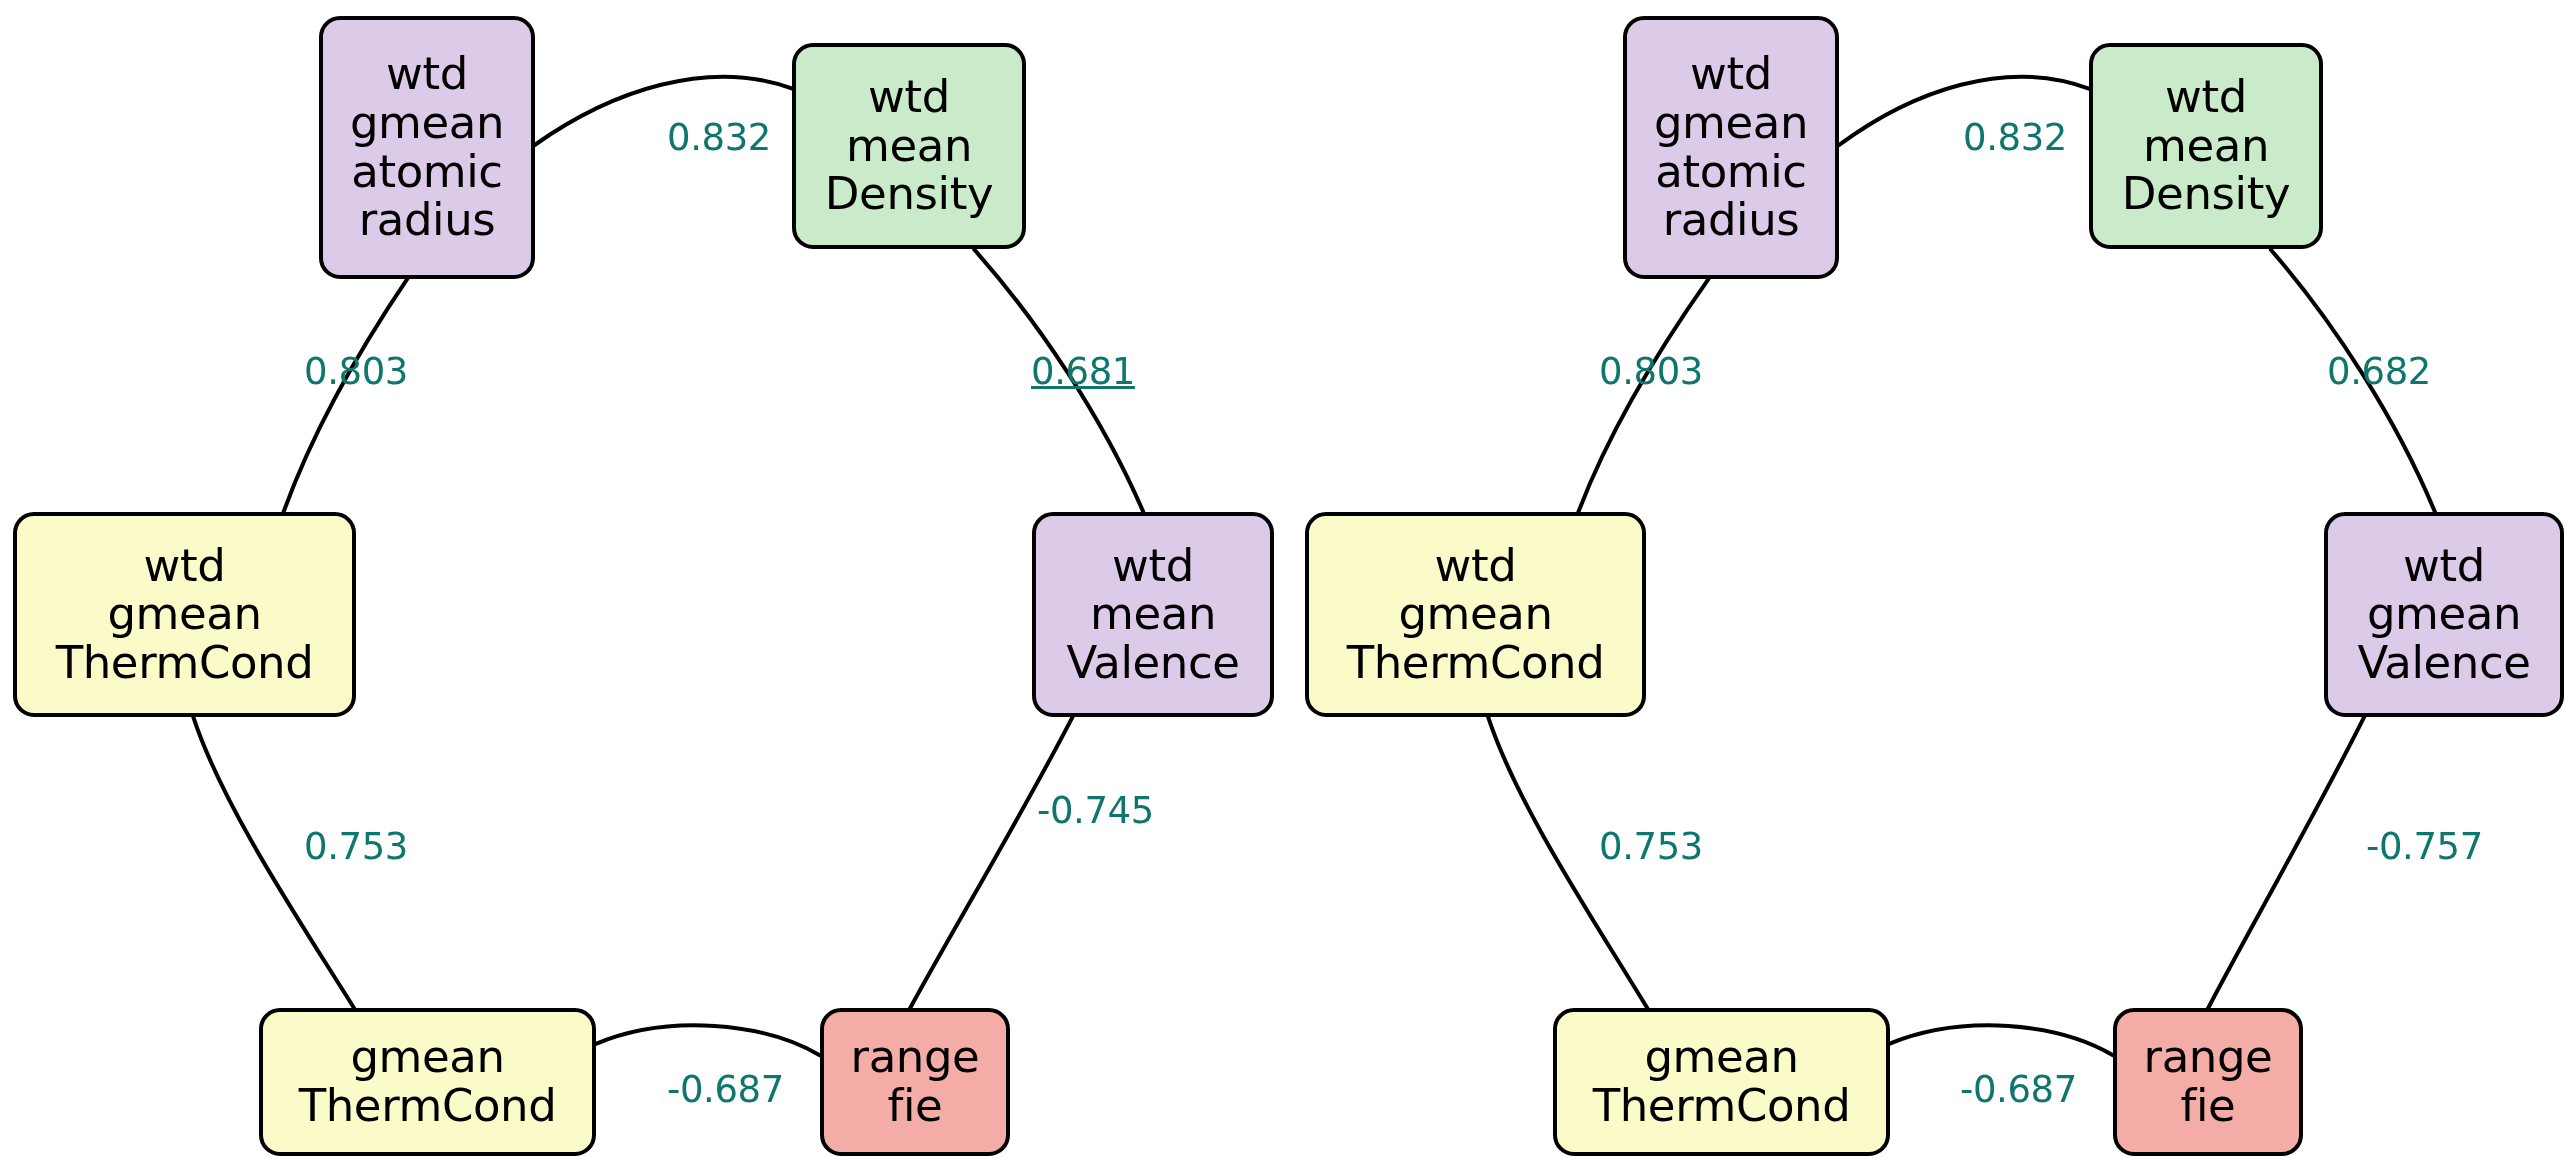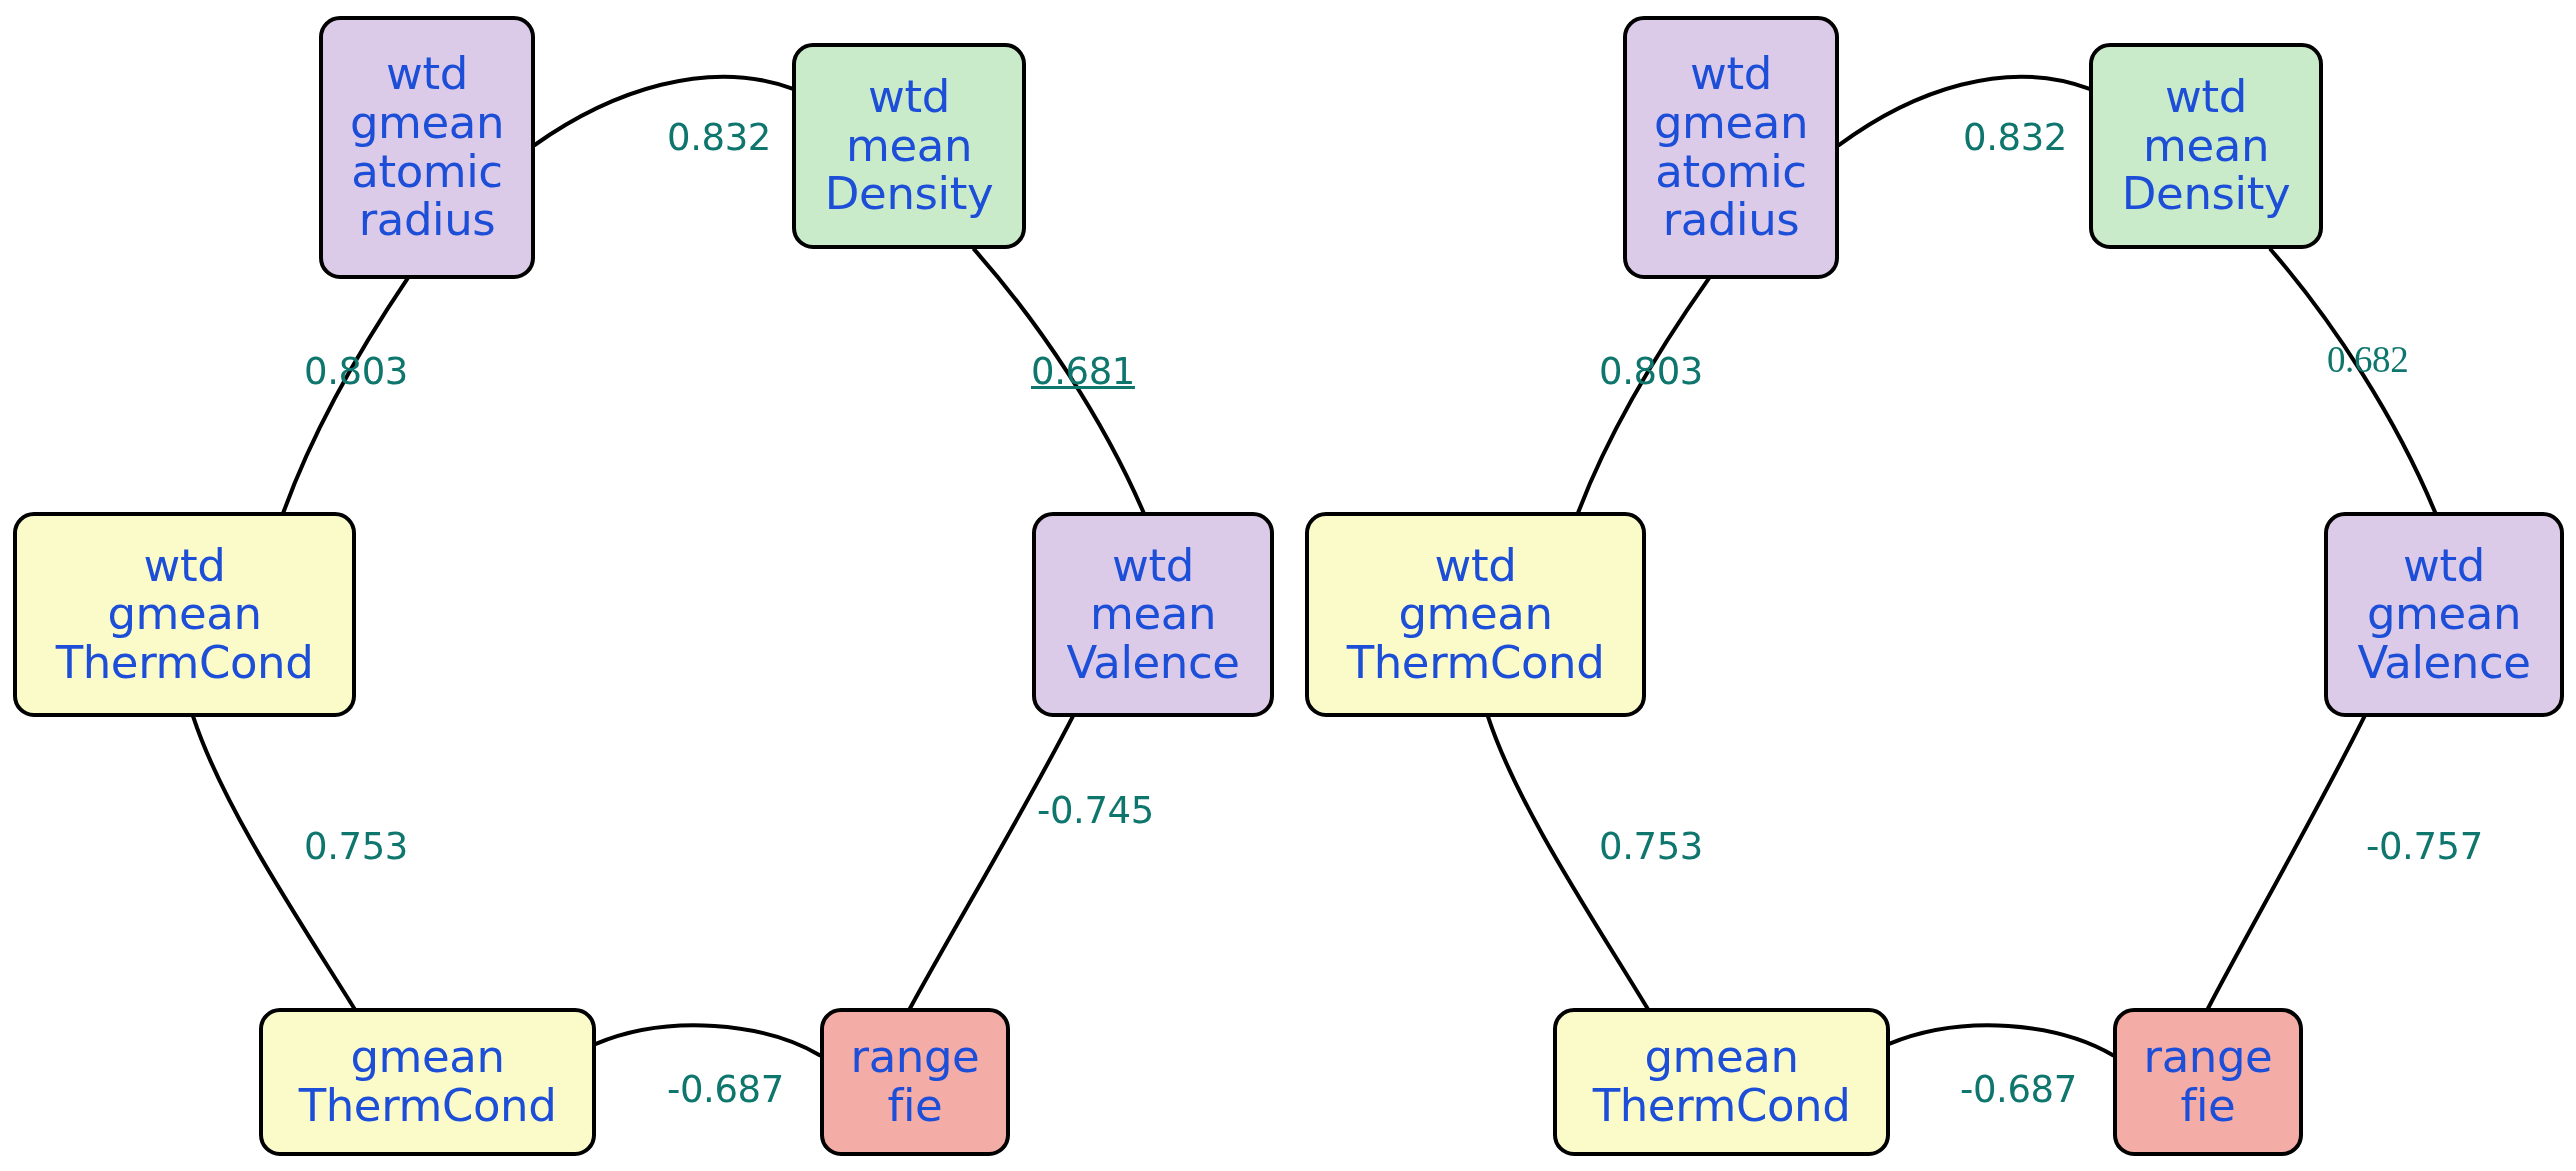--- a/index.html
+++ b/index.html
@@ -37,21 +37,21 @@
   .node-box {
     position: absolute;
     box-sizing: border-box;
     border: 4px solid #000000;
     border-radius: 21px;
     display: flex;
     flex-direction: column;
     align-items: center;
     justify-content: center;
     text-align: center;
-    color: #1d4ed8;
+    color: #000000;
     font-family: "DejaVu Sans", sans-serif;
     font-size: 45px;
     line-height: 1.08;
     letter-spacing: -0.4px;
     overflow: hidden;
   }
   .node-line {
     display: block;
     white-space: nowrap;
   }
@@ -146,20 +146,20 @@
       </div>
     </div>
   <div id="labels-layer">
       <div class="edge-label" style="left: 667px; top: 119px;">0.832</div>
       <div class="edge-label" style="left: 1031px; top: 353px; text-decoration: underline;">0.681</div>
       <div class="edge-label" style="left: 1037px; top: 792px;">-0.745</div>
       <div class="edge-label" style="left: 667px; top: 1071px;">-0.687</div>
       <div class="edge-label" style="left: 304px; top: 828px;">0.753</div>
       <div class="edge-label" style="left: 304px; top: 353px;">0.803</div>
       <div class="edge-label" style="left: 1963px; top: 119px;">0.832</div>
-      <div class="edge-label" style="left: 2327px; top: 341px; font-family: Liberation Serif, serif;">0.682</div>
+      <div class="edge-label" style="left: 2327px; top: 353px;">0.682</div>
       <div class="edge-label" style="left: 2334px; top: 828px; margin-left: 32px;">-0.757</div>
       <div class="edge-label" style="left: 1960px; top: 1071px;">-0.687</div>
       <div class="edge-label" style="left: 1599px; top: 828px;">0.753</div>
       <div class="edge-label" style="left: 1599px; top: 353px;">0.803</div>
     </div>
 </div>
 
 
 </body></html>

